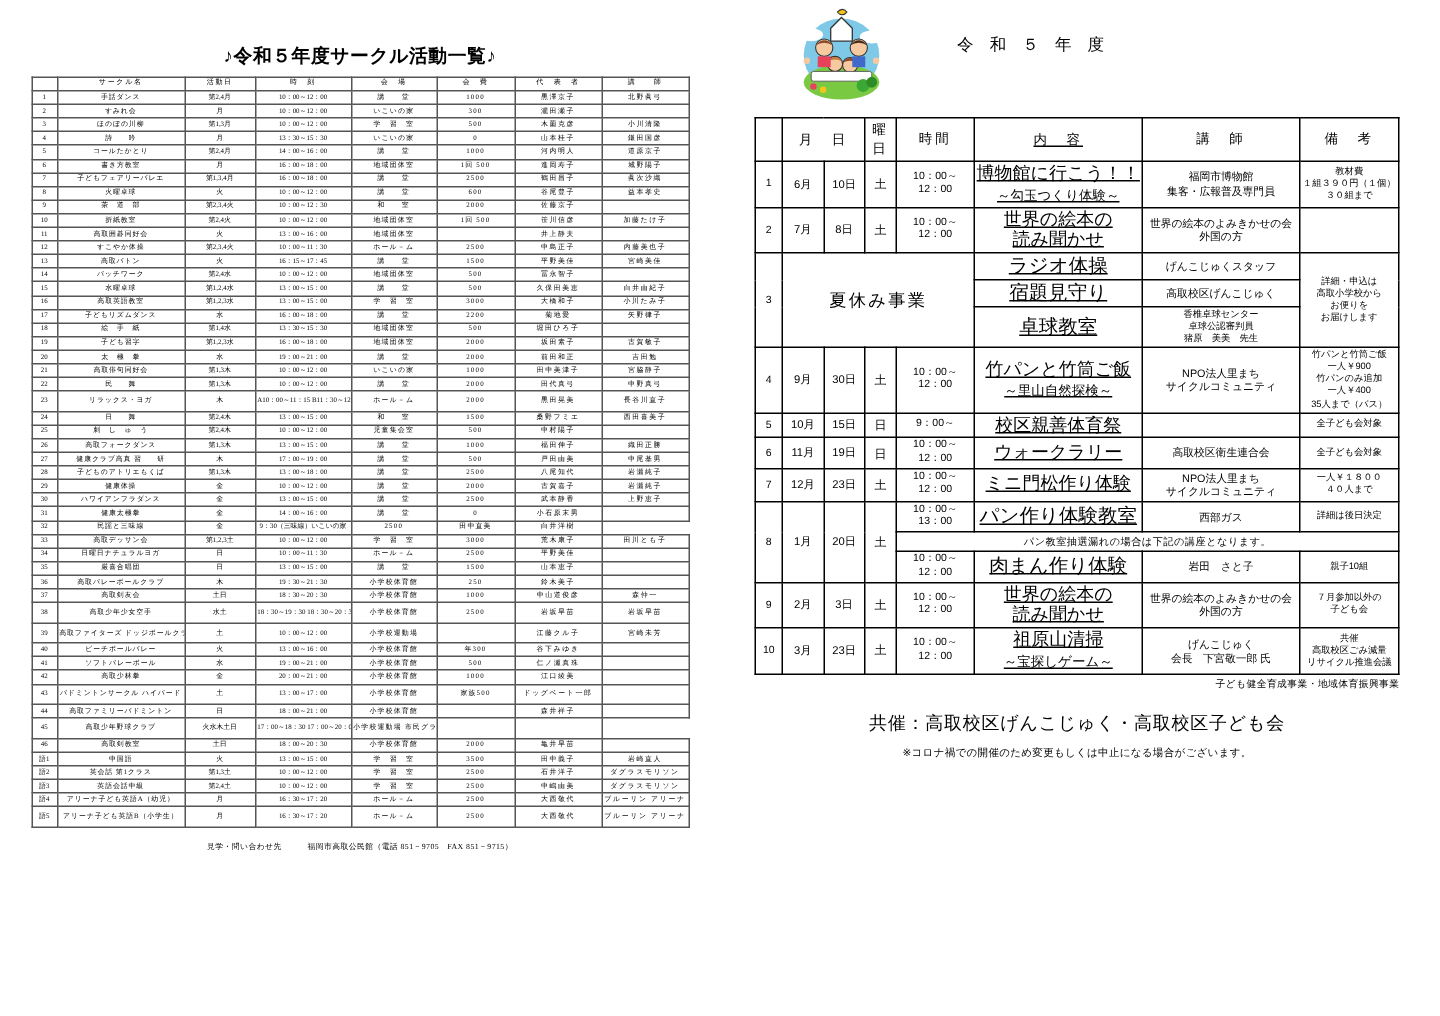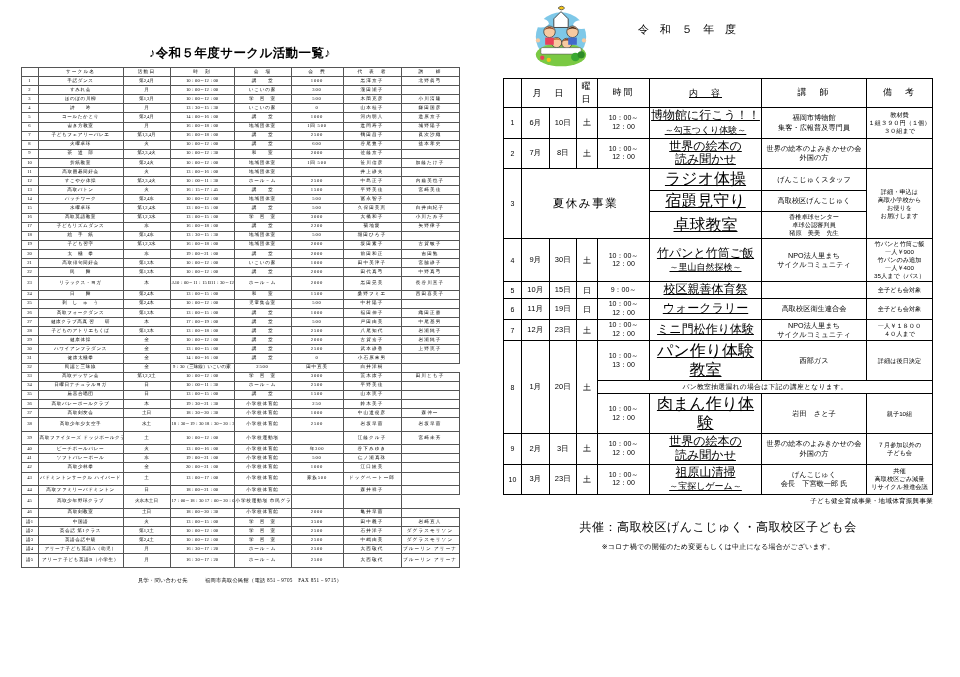--- a/index.html
+++ b/index.html
@@ -17,21 +17,21 @@
   }
   .page {
     position: absolute;
     top: 0;
     height: 677px;
   }
   
   #left-page {
     left: 0;
     width: 480px;
-    padding: 16px;
+    padding: 0;
   }
   .left-title {
     text-align: center;
     font-size: 12.5px;
     font-weight: bold;
     letter-spacing: 0.4px;
     margin-top: 29px;
     margin-bottom: 5px;
     font-family: "Liberation Serif", "DejaVu Serif", serif;
   }
@@ -118,21 +118,21 @@
     padding: 1px 1px;
     font-weight: normal;
   }
   .e-no    { width: 18px; font-size: 7px; }
   .e-month { width: 26px; font-size: 7.5px; }
   .e-day   { width: 30px; font-size: 7.5px; }
   .e-dow   { width: 21px; font-size: 8px; }
   .e-time  { width: 52px; font-size: 7px; line-height: 1.25; }
   .e-cont  { width: 112px; font-size: 12px; font-weight: bold; line-height: 1.15; text-decoration: underline; }
   .e-cont .sub { font-size: 9px; }
-  .e-cont.small { font-size: 16px; }
+  .e-cont.small { font-size: 13px; }
   .e-lect  { width: 105px; font-size: 7.2px; line-height: 1.3; }
   .e-lect.tiny { font-size: 6.2px; }
   .e-rem   { width: 66px; font-size: 6.2px; line-height: 1.3; }
   th.ehdr { font-size: 9px; letter-spacing: 2px; height: 15px; }
   td.summer { font-size: 11.5px; letter-spacing: 1.5px; }
   td.note-span { font-size: 6.8px; letter-spacing: 0.3px; height: 12px; }
   .rp-small-note {
     width: 430px; margin: 2px auto 0;
     text-align: right;
     font-size: 6.5px;

